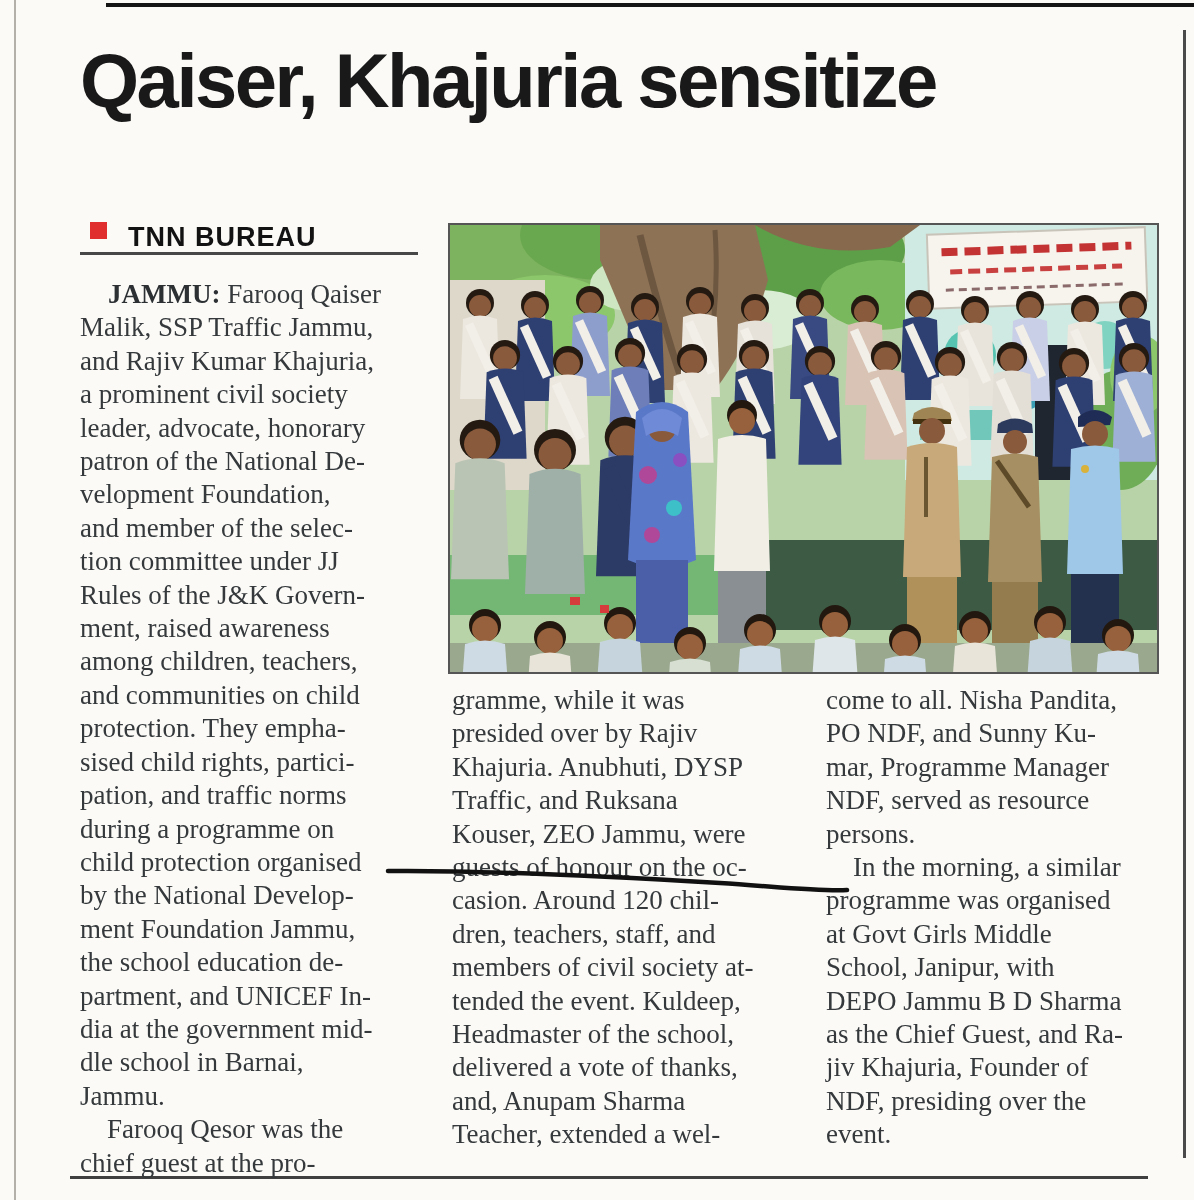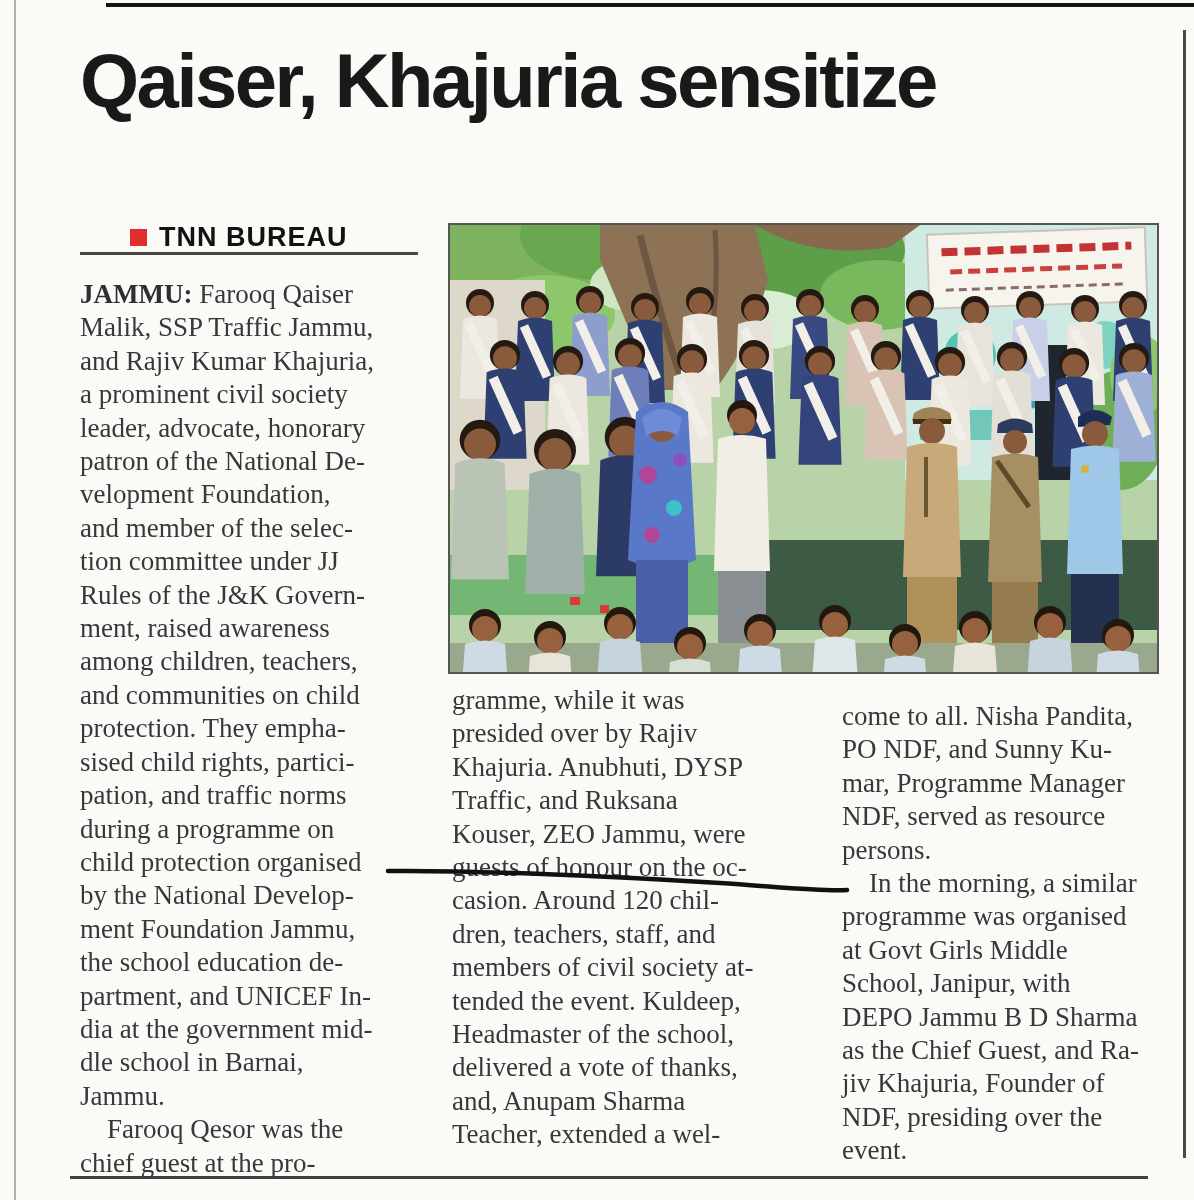--- a/index.html
+++ b/index.html
@@ -16,32 +16,32 @@
   .rule-bottom{left:70px;top:1176px;width:1078px;height:3px;background:#3f3f3f;}
 
   
   .headline{
     position:absolute;left:80px;top:36px;width:1090px;
     font-family:"Liberation Sans",sans-serif;
     font-weight:800;font-size:76px;line-height:90px;
     letter-spacing:-2.5px;color:#191919;white-space:nowrap;
   }
   
-  .byline{position:absolute;left:90px;top:222px;display:flex;align-items:center;gap:12px;
-    font-family:"Liberation Sans",sans-serif;font-weight:700;font-size:27px;color:#121212;letter-spacing:1px;margin-left:40px;}
+  .byline{position:absolute;left:90px;top:222px;display:flex;align-items:flex-start;gap:21px;
+    font-family:"Liberation Sans",sans-serif;font-weight:700;font-size:27px;color:#121212;letter-spacing:1px;}
   .byline .bullet{width:17px;height:17px;background:#e02d2d;display:inline-block;}
   .byline-underline{position:absolute;left:80px;top:252px;width:338px;height:3px;background:#474747;}
 
   
   .col{
     position:absolute;white-space:pre-line;
     font-size:27px;line-height:33.4px;color:#35393b;
     font-family:"Liberation Serif",serif;
   }
-  .col b{font-weight:700;color:#2c3033;}
+  .col b{font-weight:700;color:#2c3033;margin-left:28px;}
   .col1{left:80px;top:278px;width:366px;}
   .col2{left:452px;top:684px;width:362px;}
   .col3{left:826px;top:684px;width:330px;}
 
   
   .photo{
     position:absolute;left:448px;top:223px;width:707px;height:447px;
     border:2px solid #555;box-sizing:content-box;background:#b9d3a8;
   }
   .photo svg{display:block;}
@@ -261,21 +261,21 @@
 guests of honour on the oc-
 casion. Around 120 chil-
 dren, teachers, staff, and
 members of civil society at-
 tended the event. Kuldeep,
 Headmaster of the school,
 delivered a vote of thanks,
 and, Anupam Sharma
 Teacher, extended a wel-</p>
 
-<p class="col col3" style="margin:16px;">come to all. Nisha Pandita,
+<p class="col col3" style="margin:0;">come to all. Nisha Pandita,
 PO NDF, and Sunny Ku-
 mar, Programme Manager
 NDF, served as resource
 persons.
  In the morning, a similar
 programme was organised
 at Govt Girls Middle
 School, Janipur, with
 DEPO Jammu B D Sharma
 as the Chief Guest, and Ra-

